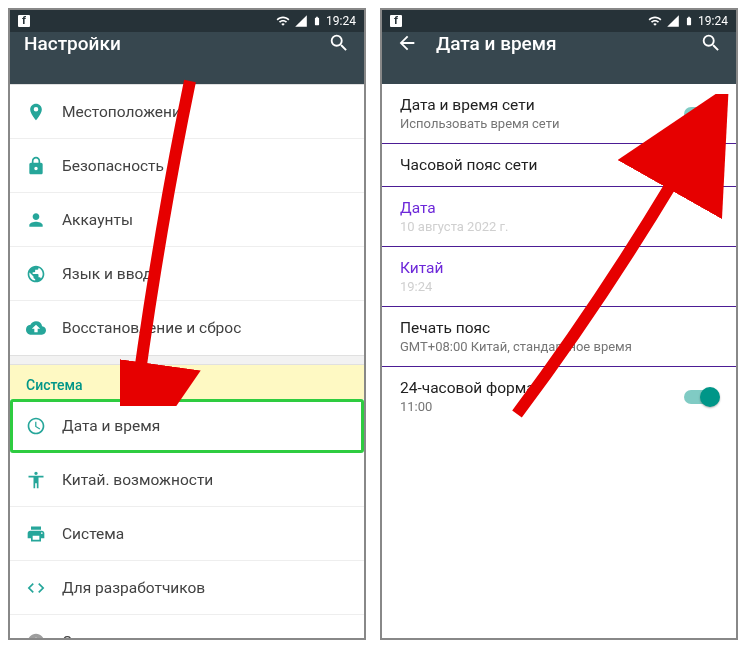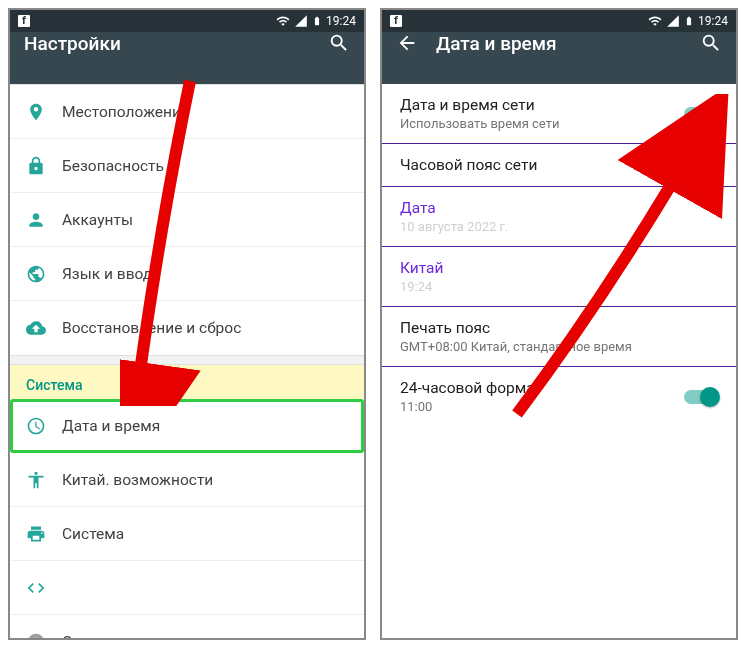--- a/index.html
+++ b/index.html
@@ -223,20 +223,21 @@
             </svg>
           </span>
         <span>Система</span>
       </div>
       <div class="row">
         <span class="ic">
             <svg viewBox="0 0 24 24">
               <path d="M9.4 16.6L4.8 12l4.6-4.6L8 6l-6 6 6 6 1.4-1.4zm5.2 0l4.6-4.6-4.6-4.6L16 6l6 6-6 6-1.4-1.4z"></path>
             </svg>
           </span>
+        <span>Для разработчиков</span>
       </div>
       <div class="row">
         <span class="ic grey">
             <svg viewBox="0 0 24 24">
               <path d="M12 2C6.48 2 2 6.48 2 12s4.48 10 10 10 10-4.48 10-10S17.52 2 12 2zm1 15h-2v-6h2v6zm0-8h-2V7h2v2z"></path>
             </svg>
           </span>
         <span>О планшете</span>
       </div>
     </div>

